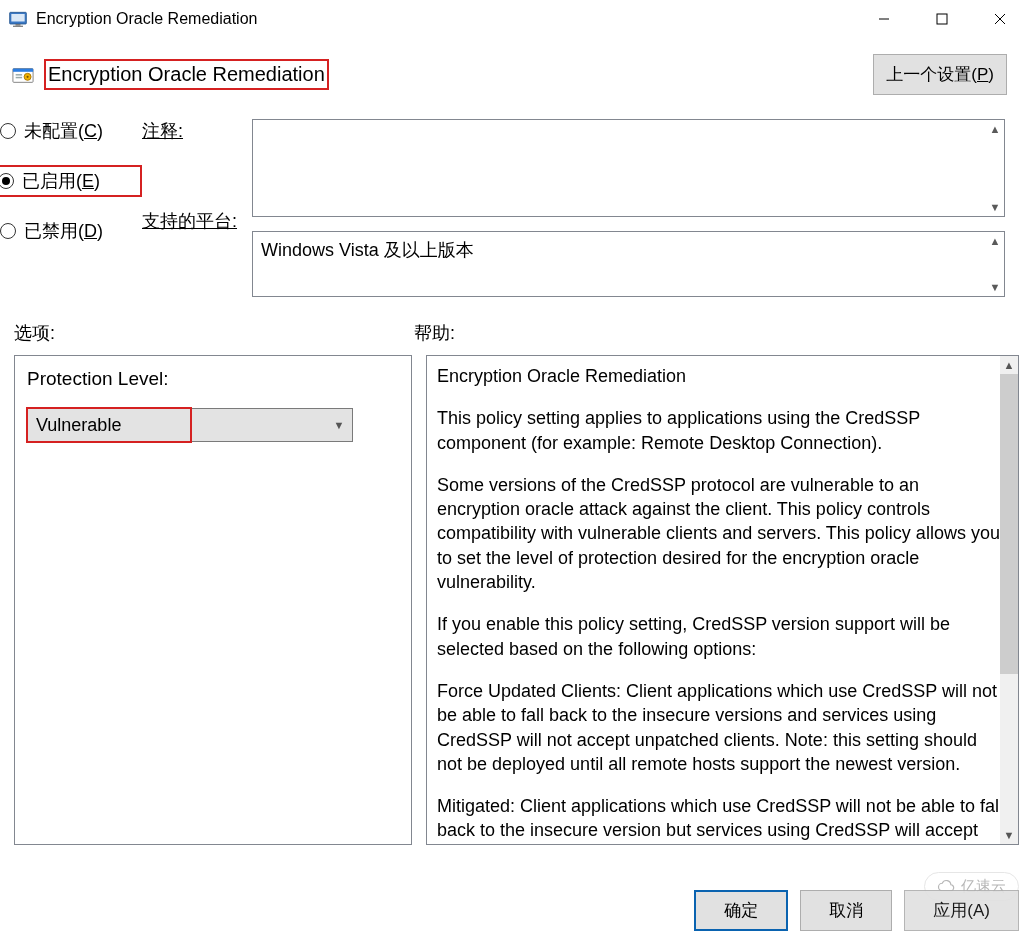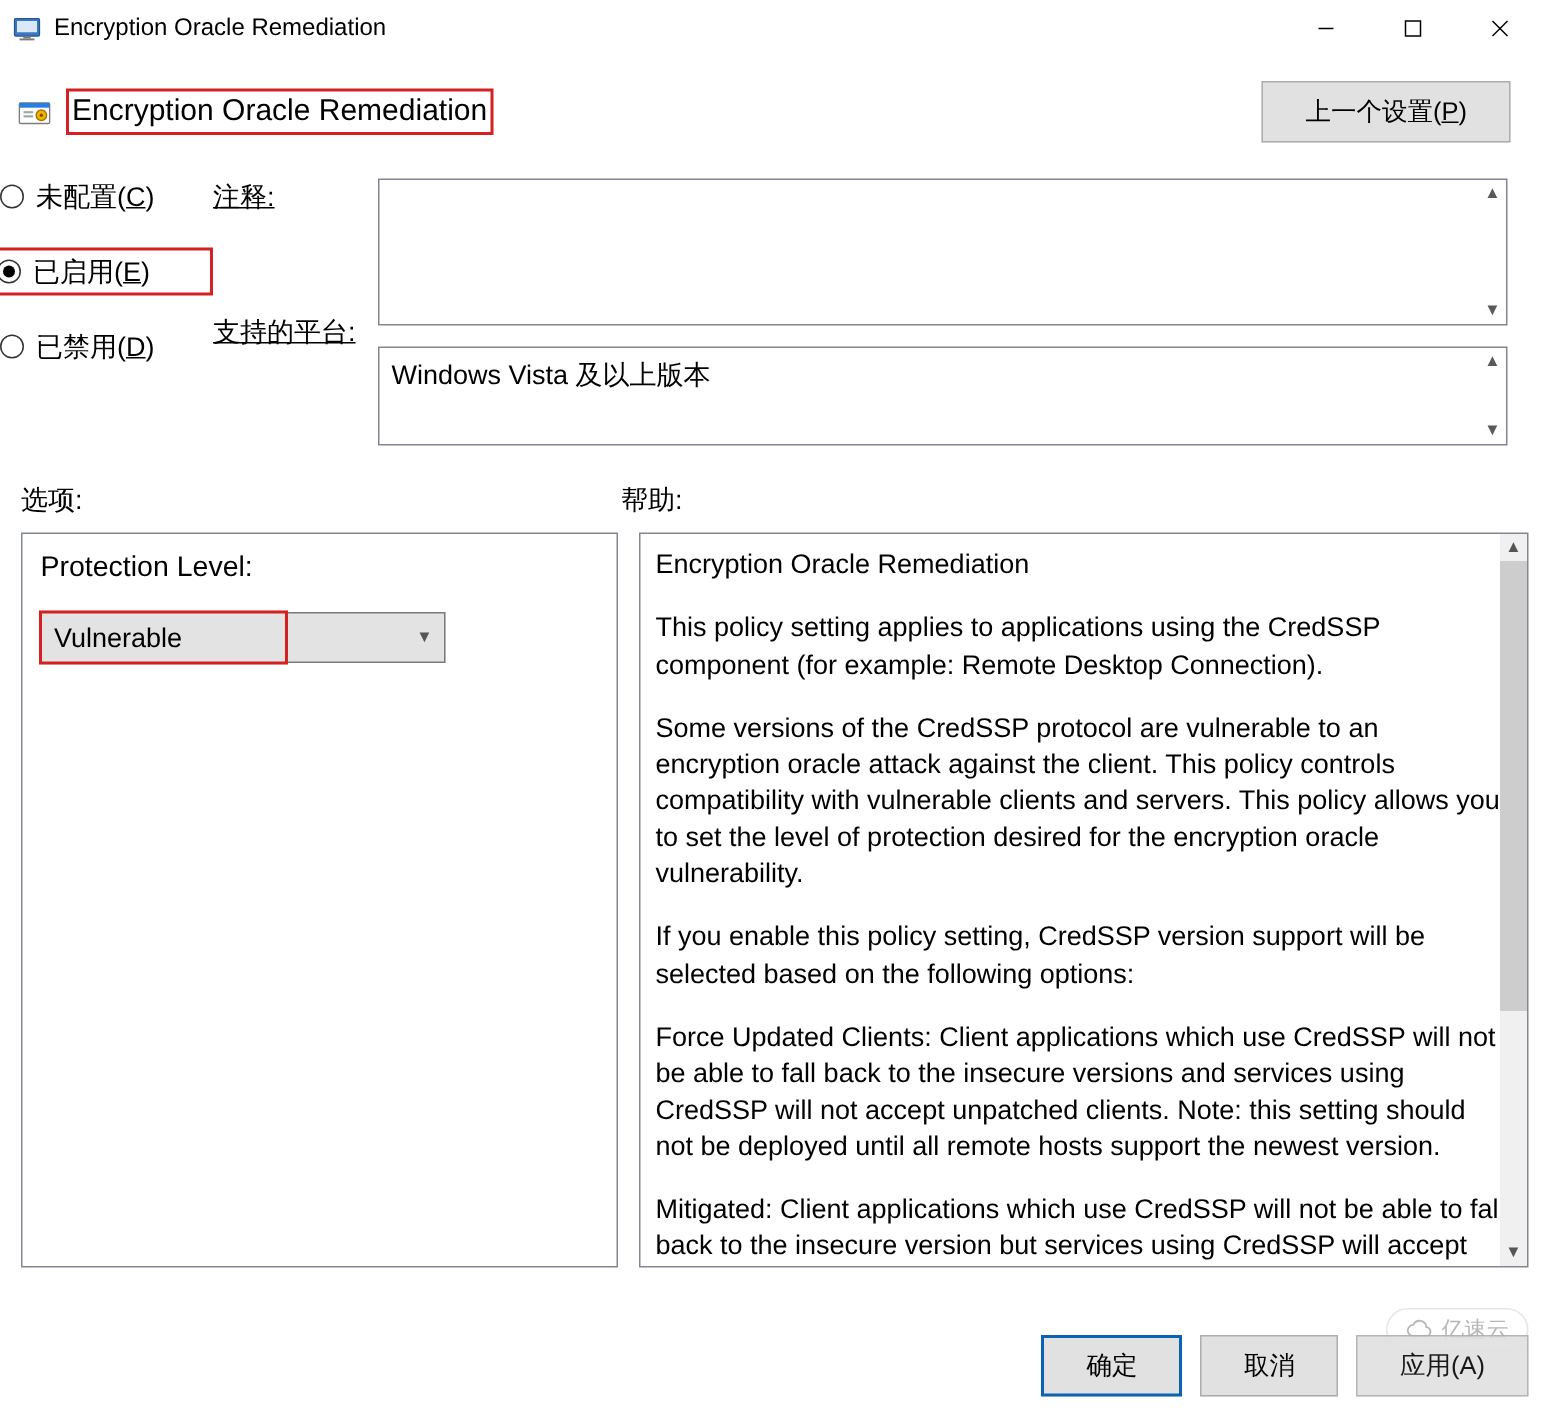--- a/index.html
+++ b/index.html
@@ -9,21 +9,21 @@
   .title-bar { display: flex; align-items: center; height: 38px; padding: 0 4px; }
   .title-bar .app-icon { width: 20px; height: 20px; margin: 0 8px 0 4px; display:inline-block; }
   .title-bar .title { font-size: 16px; flex: 1; }
   .title-bar .win-btns { display: flex; height: 100%; }
   .win-btn { width: 58px; height: 38px; display: flex; align-items: center; justify-content: center; font-size: 14px; }
   
   .header-row { display:flex; align-items:center; padding: 16px 12px 6px 12px; }
   .header-icon { width:22px; height:22px; margin-right:10px; display:inline-block; }
   .policy-title { font-size: 20px; padding: 2px 2px; border: 2px solid #d52121; }
   .nav-btns { margin-left:auto; display:flex; gap:14px; padding-right:14px;}
-  .btn { background:#e1e1e1; border:1px solid #adadad; font-size:17px; padding:8px 28px; cursor:pointer; }
+  .btn { background:#e1e1e1; border:1px solid #adadad; font-size:17px; padding:8px 12px; cursor:pointer; }
   
   .config-row { display:flex; padding: 18px 14px 0 0; }
   .radios { width: 142px; display:flex; flex-direction:column; gap:22px; }
   .radio-item { display:flex; align-items:center; font-size:18px; cursor:pointer; }
   .radio-item .mark { width:16px; height:16px; border:1px solid #333; border-radius:50%; margin-right:8px; display:inline-flex; align-items:center; justify-content:center; background:#fff; }
   .radio-item .mark.filled::after { content:""; width:8px; height:8px; border-radius:50%; background:#000; display:block; }
   .highlight { border:2px solid #d52121; padding:2px 4px 2px 0; margin-left:-4px;}
   .label-col { width:110px; font-size:18px;text-decoration:underline; }
   .label-col div { margin-bottom: 66px; }
   .text-col { flex:1; display:flex; flex-direction:column; gap:14px; padding-right:14px;}
@@ -36,21 +36,21 @@
   .mid-labels { display:flex; padding: 22px 14px 10px 14px; font-size:18px; }
   .mid-labels .opt { width:400px; }
   
   .panels { display:flex; gap:14px; padding: 0 14px; }
   .panel { border:1px solid #828790; background:#fff; height:490px; overflow:hidden; position:relative;}
   .panel.left { width:398px; padding:12px;}
   .panel.right { flex:1; }
   .panel.right .inner { padding:8px 14px 8px 10px; font-size:18px; line-height:1.35; height:100%; overflow:hidden; }
   .inner p { margin: 0 0 18px 0; }
   .protection-label { font-size:19px; margin-bottom:18px; }
-  .dropdown { display:flex; align-items:stretch; width:270px; height:34px; border:1px solid #7a7a7a; background:#e3e3e3;}
+  .dropdown { display:flex; align-items:stretch; width:326px; height:34px; border:1px solid #7a7a7a; background:#e3e3e3;}
   .dd-value { flex:0 0 166px; display:flex; align-items:center; padding:0 8px; font-size:18px; border:2px solid #d52121; margin:-2px; background:#e3e3e3;}
   .dd-spacer { flex:1; }
   .dd-arrow { width:26px; display:flex; align-items:center; justify-content:center; color:#555; font-size:11px;}
   .right-scroll { position:absolute; right:0; top:0; bottom:0; width:18px; background:#f0f0f0; display:flex; flex-direction:column; }
   .right-scroll .thumb { background:#cdcdcd; height:300px; }
   .right-scroll .up, .right-scroll .down { height:18px; display:flex; align-items:center; justify-content:center; color:#555; font-size:11px; background:#f0f0f0;}
   .right-scroll .track { flex:1; }
   
   .bottom { position:absolute; bottom:10px; right:0; display:flex; gap:12px; padding: 18px 14px 10px; }
   .bottom .btn { padding:7px 28px; font-size:17px; }

